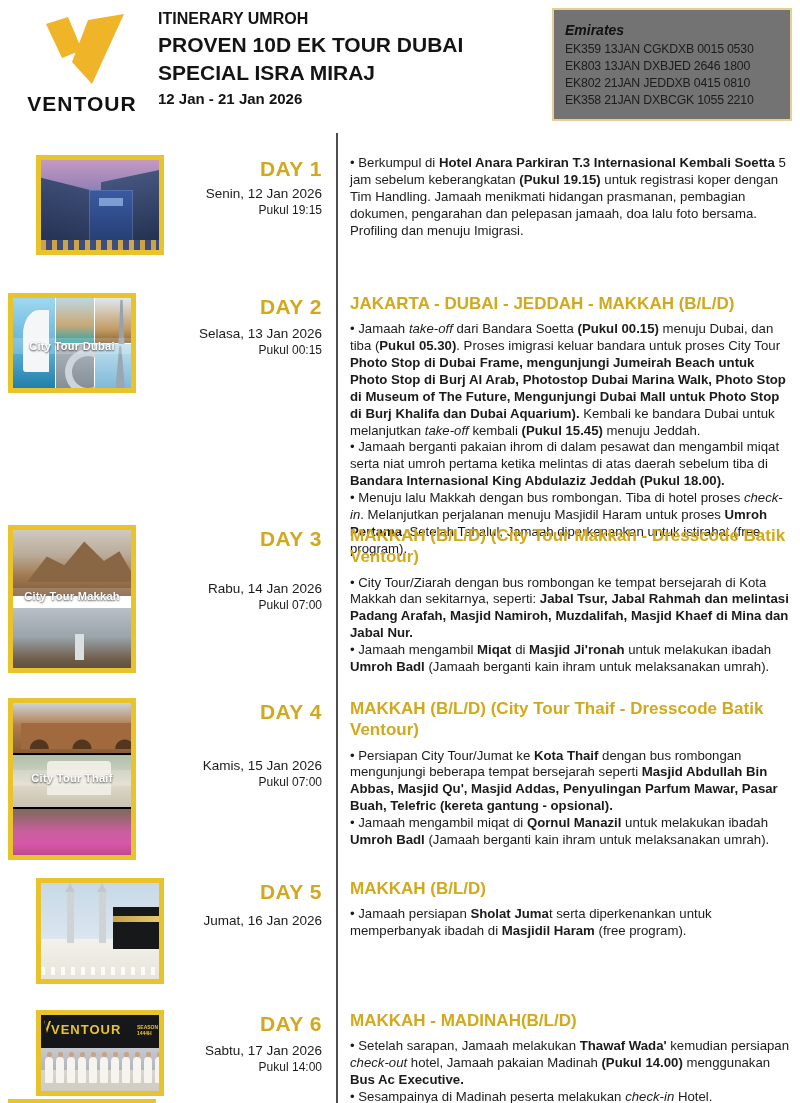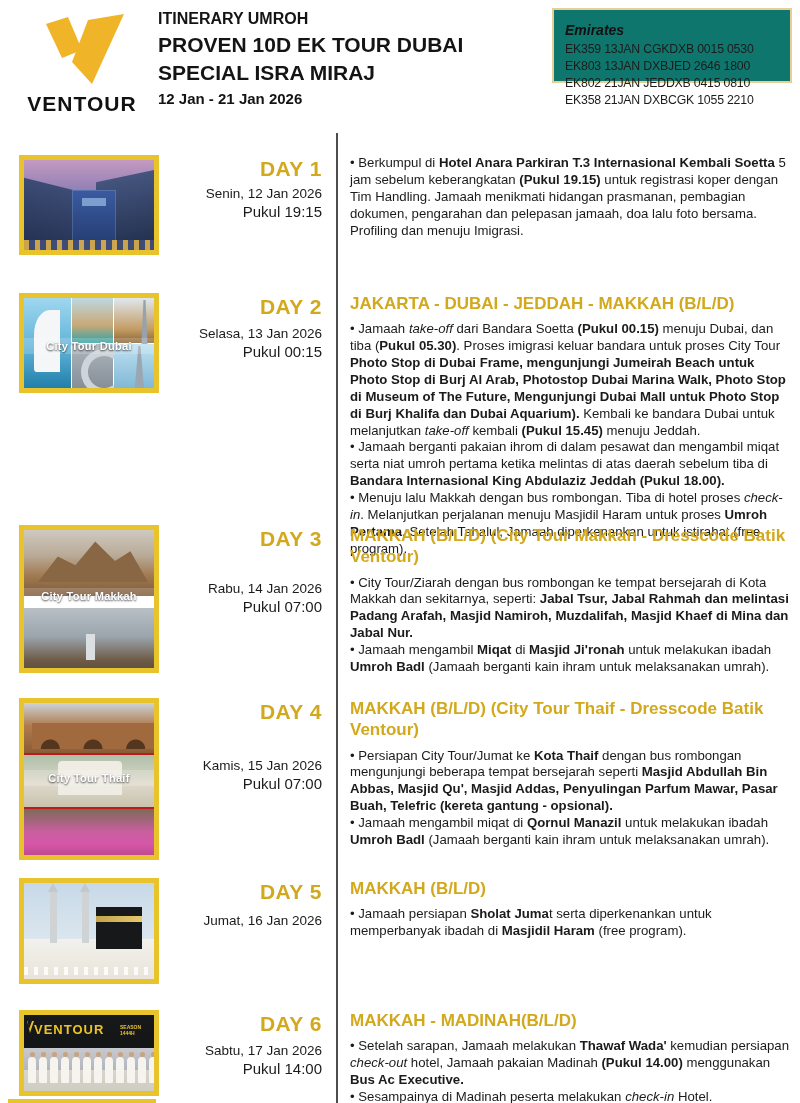--- a/index.html
+++ b/index.html
@@ -16,46 +16,46 @@
   .logo-mark { display:block; margin:0 auto; }
   .logo-text { font-size:21px; font-weight:700; letter-spacing:1px; color:#111; margin-top:2px; }
 
   .title-block { position:absolute; left:158px; top:10px; width:390px; }
   .t1 { font-size:16px; font-weight:700; color:#141414; }
   .t2 { font-size:21px; font-weight:700; color:#141414; margin-top:5px; }
   .t3 { font-size:21px; font-weight:700; color:#141414; margin-top:4px; }
   .t4 { font-size:15px; font-weight:700; color:#141414; margin-top:5px; }
 
   .flight-box {
-    position:absolute; left:552px; top:8px; width:240px; height:75px;
-    border:2px solid #e7cd96; background:#0f766e; padding:12px 11px 8px 11px;
+    position:absolute; left:552px; top:8px; width:240px; height:113px;
+    border:2px solid #e7cd96; background:#737373; padding:12px 11px 8px 11px;
   }
   .flight-airline { font-size:14px; font-weight:700; font-style:italic; color:#111; margin-bottom:3px; }
   .flight-row { font-size:12.3px; color:#1c1c1c; line-height:1.38; letter-spacing:-0.2px; white-space:nowrap; }
 
   
   .vline { position:absolute; left:336px; top:133px; bottom:0; width:2px; background:#4d4d4d; }
 
   
-  .day-row { position:absolute; left:0; width:800px; }
+  .day-row { position:absolute; left:0; width:800px;padding-left:28px; }
   .r1 { top:155px; } .r2 { top:293px; } .r3 { top:525px; }
   .r4 { top:698px; } .r5 { top:878px; } .r6 { top:1010px; }
 
   .day-img {
-    position:absolute; left:19px; top:0; width:140px;
+    position:absolute; left:8px; top:0; width:128px;
     border:5px solid #e9c32b; background:#ddd; overflow:hidden;
   }
   .r1 .day-img { height:100px; } .r2 .day-img { height:100px; }
   .r3 .day-img { height:148px; } .r4 .day-img { height:162px; }
   .r5 .day-img { height:106px; } .r6 .day-img { height:86px; }
 
   .day-meta { position:absolute; left:160px; top:2px; width:162px; text-align:right; }
   .day-label { font-size:21px; font-weight:700; color:#d2a81c; letter-spacing:0.5px; }
   .day-date { font-size:13.5px; color:#1b1b1b; line-height:1.25; }
-  .day-time { font-size:15px; color:#1b1b1b; line-height:1.25; }
+  .day-time { font-size:12px; color:#1b1b1b; line-height:1.25; }
   .r1 .day-date { margin-top:5px; } .r2 .day-date { margin-top:7px; }
   .r3 .day-date { margin-top:30px; } .r4 .day-date { margin-top:34px; }
   .r5 .day-date { margin-top:9px; } .r6 .day-date { margin-top:7px; }
 
   .day-body { position:absolute; left:350px; top:0; width:442px; }
   .day-title { font-size:17px; font-weight:700; color:#d2a81c; line-height:1.25; margin-bottom:7px; }
   .bullets { font-size:13.2px; line-height:1.28; color:#1b1b1b; }
   .bullet { margin:0; }
   .bullets b { font-weight:700; }
   .bullets i { font-style:italic; }
@@ -91,21 +91,21 @@
 
   
   .collage3 { position:relative; width:100%; height:100%; display:grid; grid-template-rows:48% 52%; gap:12px; background:#fff; }
   .c3a { background:linear-gradient(180deg,#cfc9c0 0%,#b9ab98 38%,#a07950 70%,#7c5a3a 100%); position:relative; }
   .c3a::after { content:""; position:absolute; left:14px; top:8px; width:110px; height:44px; background:#8a6744; clip-path:polygon(0 100%,18% 42%,34% 62%,52% 8%,70% 52%,84% 30%,100% 100%); }
   .c3b { background:linear-gradient(180deg,#b8c0c6 0%,#9aa4ab 40%,#6e5c48 72%,#4f4134 100%); position:relative; }
   .c3b::after { content:""; position:absolute; left:62px; top:26px; width:9px; height:26px; background:#dcdfe2; }
   .collage3 .caption-strip { top:42%; }
 
   
-  .collage4 { position:relative; width:100%; height:100%; display:grid; grid-template-rows:33% 34% 33%; gap:2px; background:#b91c1c; }
+  .collage4 { position:relative; width:100%; height:100%; display:grid; grid-template-rows:33% 34% 33%; gap:2px; background:#000000; }
   .c4a { background:linear-gradient(180deg,#cdd3d8 0%,#b07c4f 45%,#8a5c36 100%); position:relative; }
   .c4a::after { content:""; position:absolute; left:8px; bottom:4px; width:122px; height:26px;
     background:radial-gradient(circle at 15% 100%, #54351e 0 9px, transparent 10px),
                radial-gradient(circle at 50% 100%, #54351e 0 9px, transparent 10px),
                radial-gradient(circle at 85% 100%, #54351e 0 9px, transparent 10px), #a06a3e; }
   .c4b { background:linear-gradient(180deg,#aebfa8 0%,#ded9cb 55%,#c9c2ae 100%); position:relative; }
   .c4b::after { content:""; position:absolute; left:34px; top:6px; width:64px; height:34px; background:#efece4; border-radius:4px 4px 0 0; }
   .c4c { background:linear-gradient(180deg,#7d6a58 0%,#c85f9e 45%,#d657a8 70%,#b64488 100%); }
   .collage4 .caption-strip { top:44%; }
 

